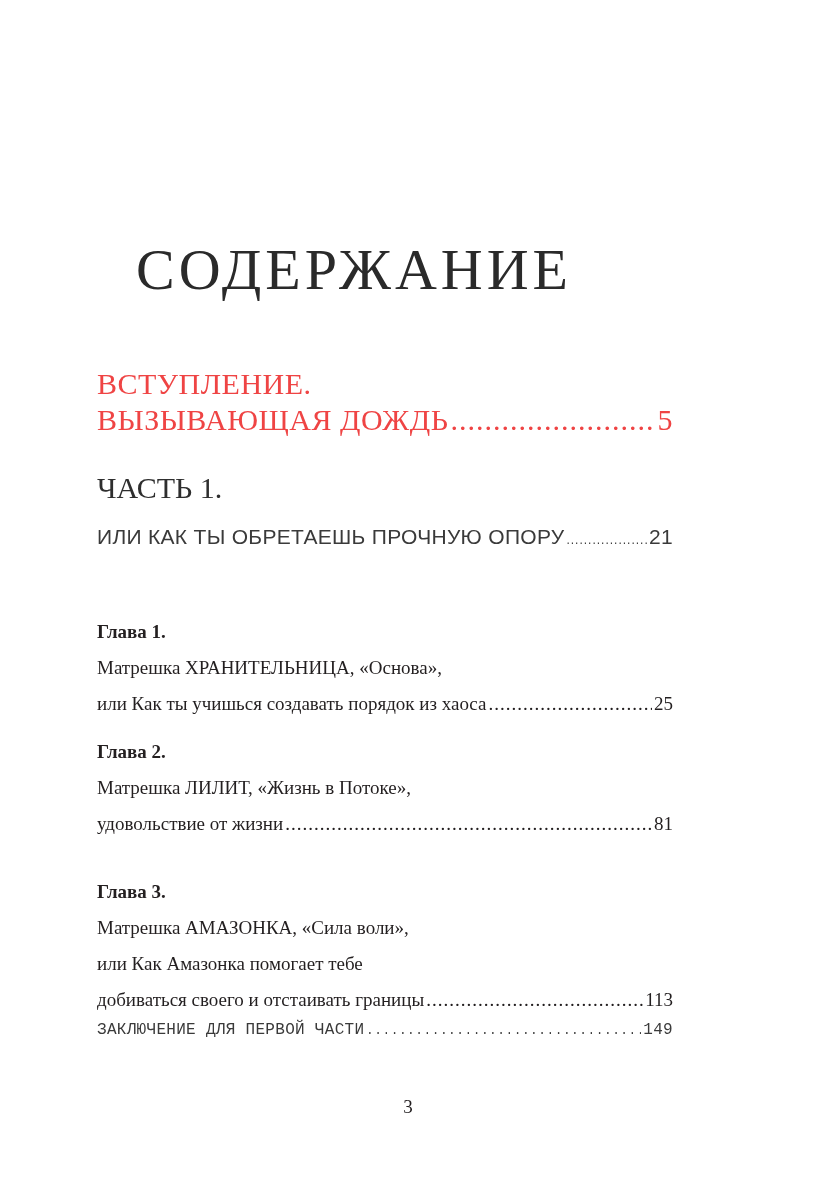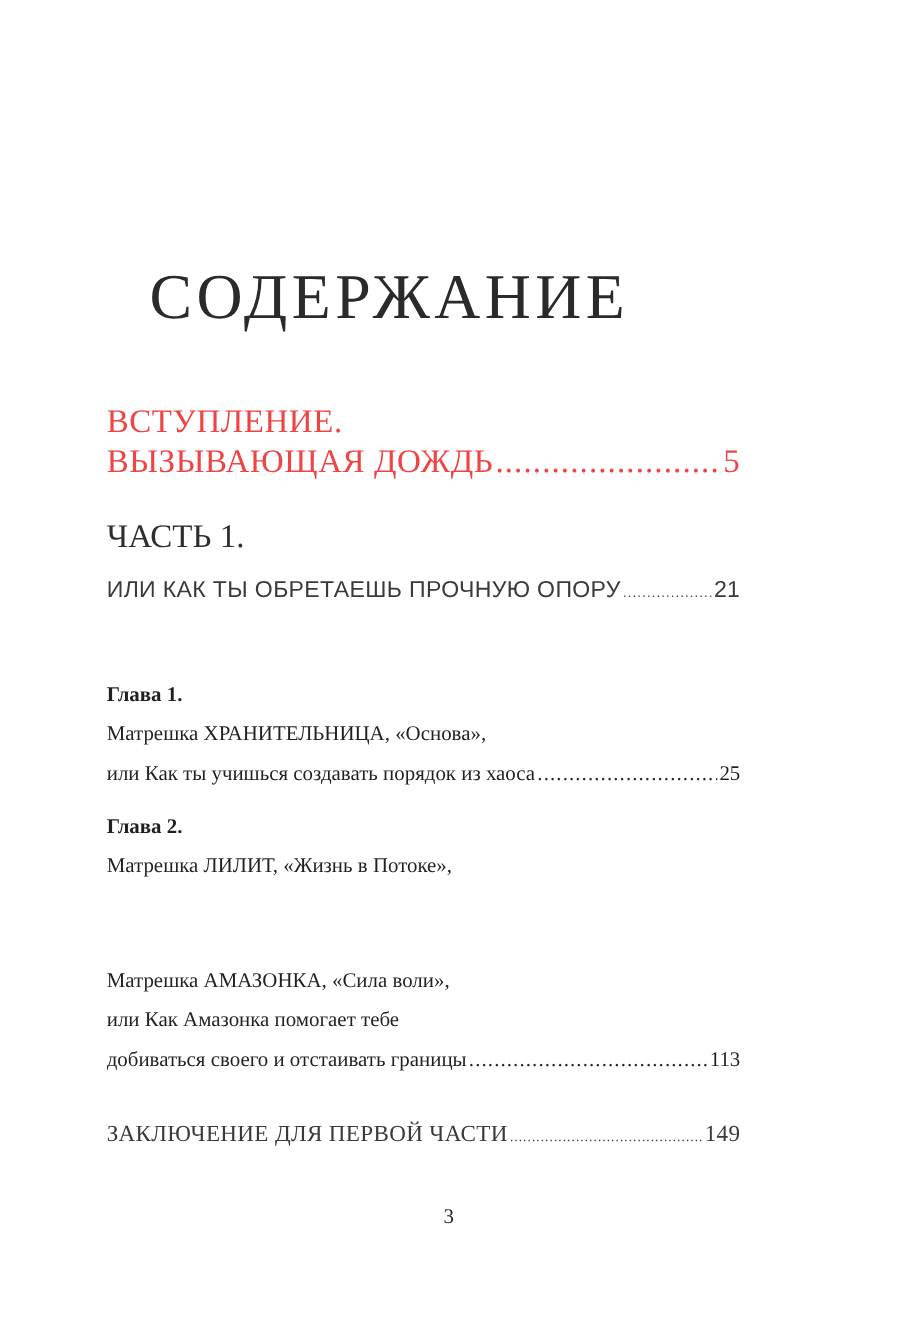--- a/index.html
+++ b/index.html
@@ -91,22 +91,22 @@
       font-weight: bold;
     }
     .ch1 { top: 614px; }
     .ch2 { top: 734px; }
     .ch3 { top: 874px; }
     .conclusion {
       position: absolute;
       top: 1012px;
       left: 97px;
       width: 576px;
-      font-family: Liberation Serif, serif;
-      font-size: 21px;
+      font-family: Liberation Mono, monospace;
+      font-size: 16px;
       line-height: 36px;
       color: #3a3a3a;
       letter-spacing: 0.3px;
     }
     .conclusion .dots::after { font-size: 12px; }
     .page-number {
       position: absolute;
       top: 1096px;
       left: 0;
       width: 816px;
@@ -146,23 +146,29 @@
   <div class="line">
     <span class="txt">или Как ты учишься создавать порядок из хаоса</span>
     <span class="dots"></span>
     <span class="pg">25</span>
   </div>
 </div>
 
 <div class="chapter ch2">
   <div class="ch-label">Глава 2.</div>
   <div>Матрешка ЛИЛИТ, «Жизнь в Потоке»,</div>
+  <div class="line">
+    <span class="txt">удовольствие от жизни</span>
+    <span class="dots"></span>
+    <span class="pg">81</span>
+  </div>
 </div>
 
 <div class="chapter ch3">
+  <div class="ch-label">Глава 3.</div>
   <div>Матрешка АМАЗОНКА, «Сила воли»,</div>
   <div>или Как Амазонка помогает тебе</div>
   <div class="line">
     <span class="txt">добиваться своего и отстаивать границы</span>
     <span class="dots"></span>
     <span class="pg">113</span>
   </div>
 </div>
 
 <div class="conclusion">

